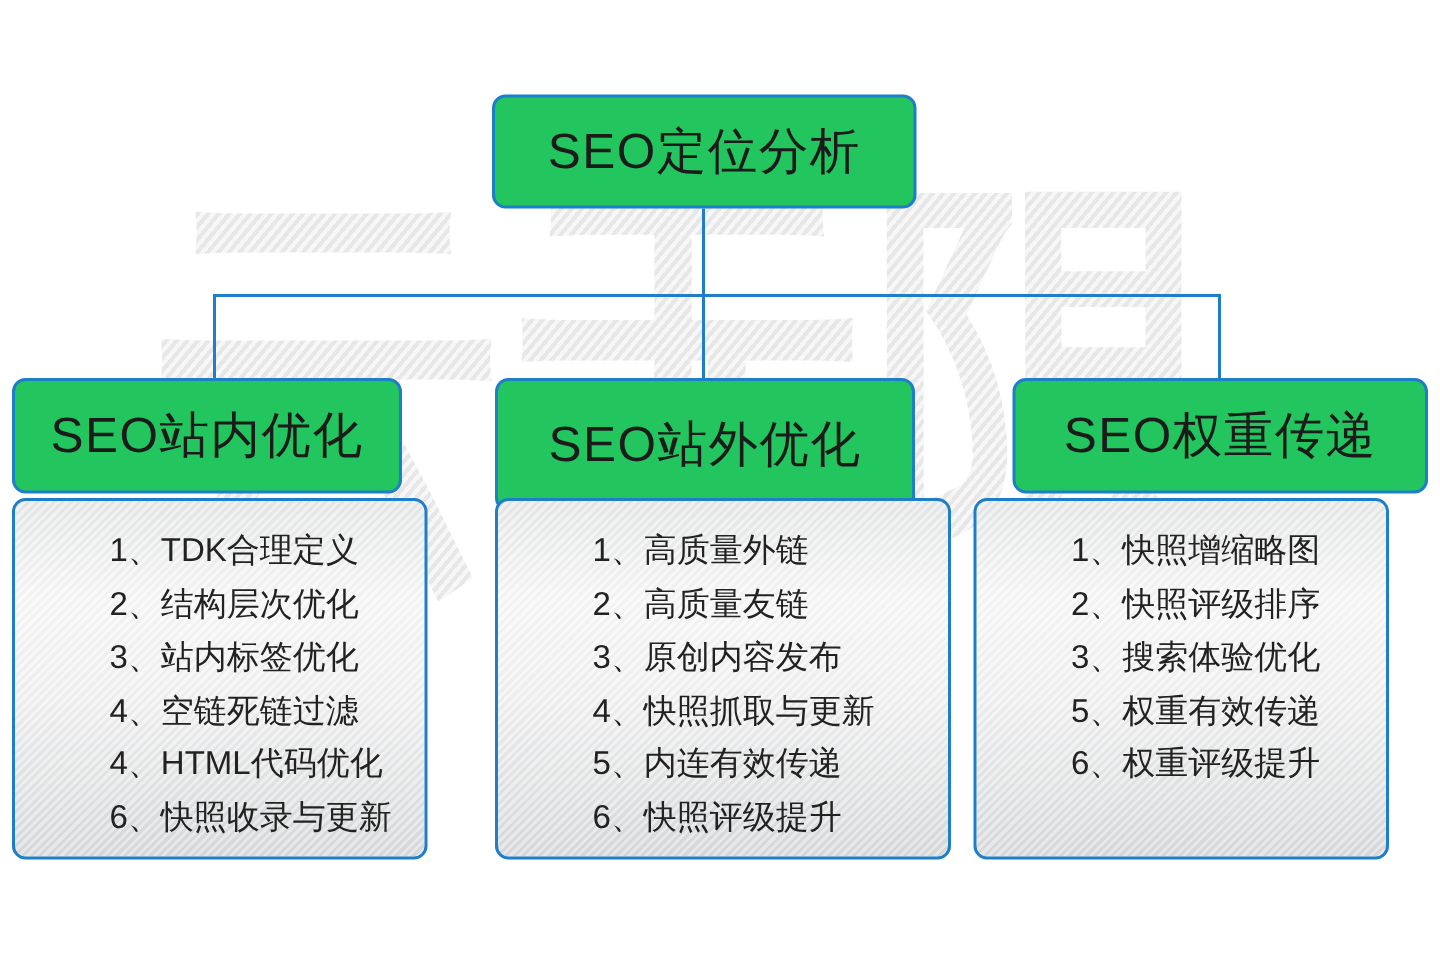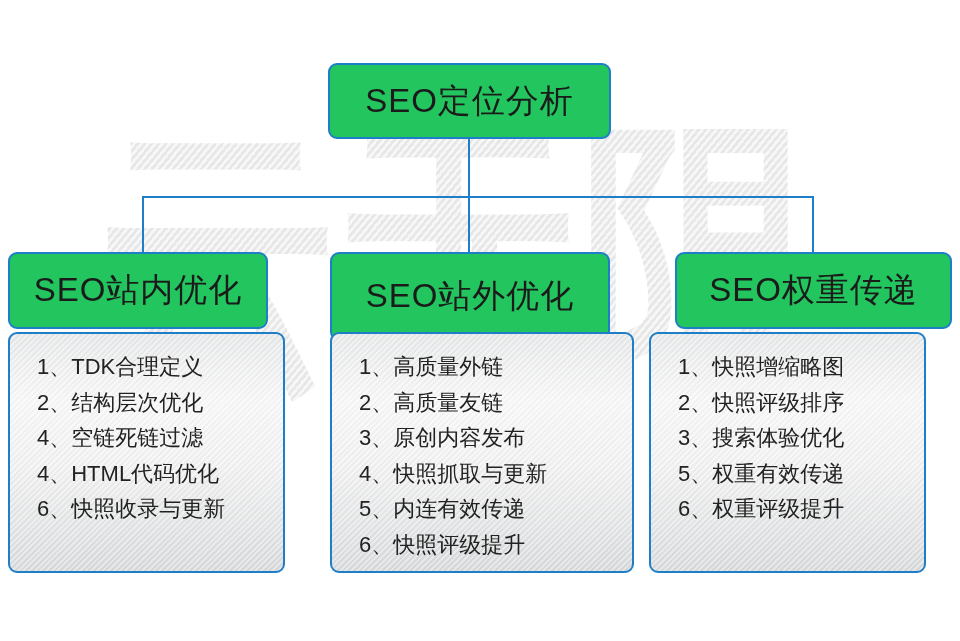--- a/index.html
+++ b/index.html
@@ -76,20 +76,21 @@
     position: absolute;
     top: 332px;
     height: 241px;
     border: 2px solid #1e7ec8;
     border-radius: 9px;
     background:
       repeating-linear-gradient(135deg, rgba(255,255,255,0.35) 0px, rgba(255,255,255,0.35) 2px, rgba(0,0,0,0.02) 2px, rgba(0,0,0,0.02) 4px),
       linear-gradient(180deg, #e7e8e9 0%, #f8f8f8 28%, #f2f2f3 55%, #d8dadb 100%);
     z-index: 2;
     overflow: hidden;
+    padding-left: 36px;
   }
   .panel-left  { left: 8px;   width: 277px; }
   .panel-mid   { left: 330px; width: 304px; }
   .panel-right { left: 649px; width: 277px; }
 
   .panel ul {
     list-style: none;
     padding: 15px 8px 0 27px;
   }
   .panel li {
@@ -123,20 +124,21 @@
     <span>SEO站外优化</span>
   </div>
   <div class="node node-right">
     <span>SEO权重传递</span>
   </div>
 
   <div class="panel panel-left">
     <ul>
         <li>1、TDK合理定义</li>
         <li>2、结构层次优化</li>
+        <li>3、站内标签优化</li>
         <li>4、空链死链过滤</li>
         <li>4、HTML代码优化</li>
         <li>6、快照收录与更新</li>
       </ul>
   </div>
   <div class="panel panel-mid">
     <ul>
         <li>1、高质量外链</li>
         <li>2、高质量友链</li>
         <li>3、原创内容发布</li>

